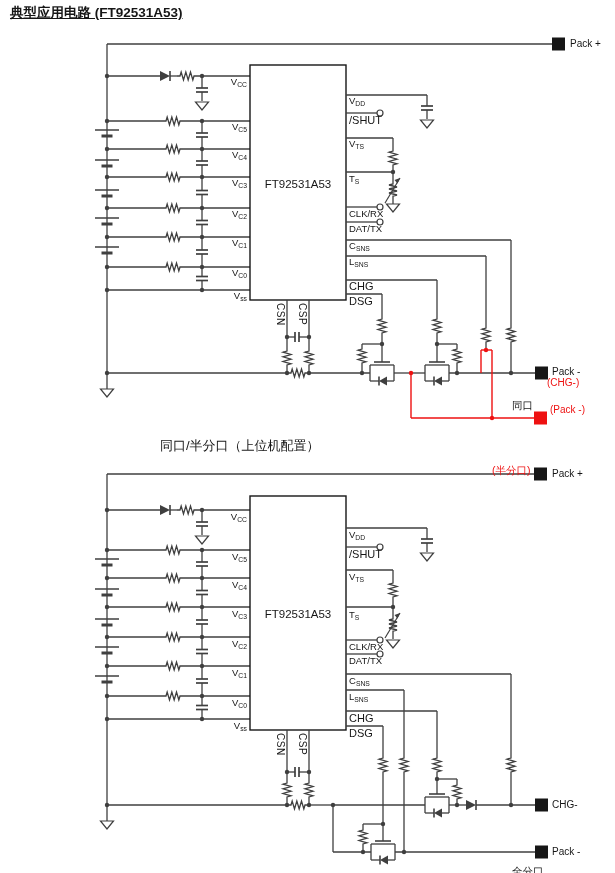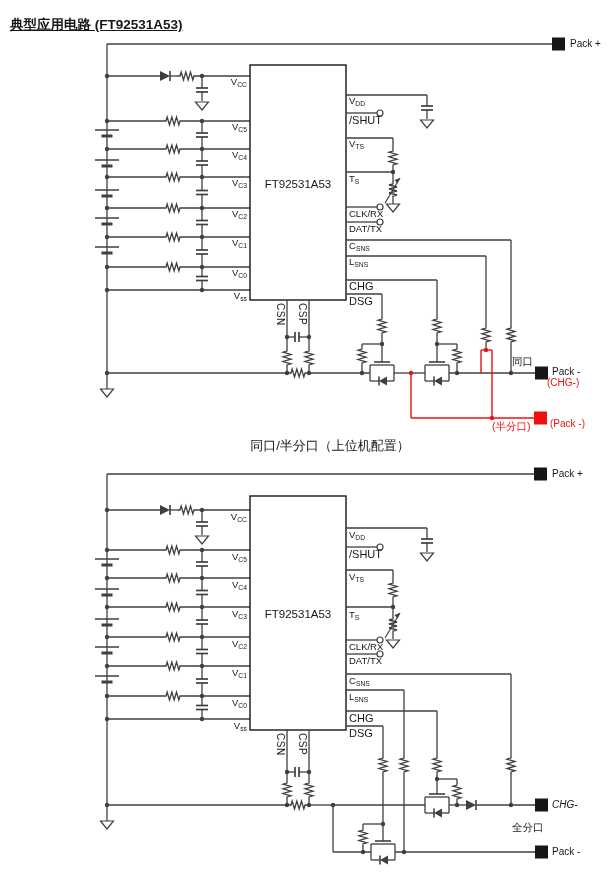--- a/index.html
+++ b/index.html
@@ -1,28 +1,28 @@
 <!DOCTYPE html>
 <html><head>
 <meta charset="utf-8">
 <style>
   html,body{margin:0;padding:0;background:#fff;}
   #stage{position:relative;width:615px;height:873px;background:#fff;overflow:hidden;
          font-family:"Liberation Sans","DejaVu Sans",sans-serif;}
   svg{position:absolute;left:0;top:0;}
   .lab{position:absolute;color:#161616;white-space:nowrap;line-height:1;}
   .title{font-size:13.5px;font-weight:bold;text-decoration:underline;}
-  .caption{font-size:13px;width:340px;text-align:center;}
+  .caption{font-size:13px;width:340px;}
   .pl{width:57px;text-align:right;font-size:9.5px;}
   .pr{font-size:9.5px;}
   .big{font-size:11px;}
   .rot{transform:rotate(90deg);transform-origin:0 0;font-size:10px;letter-spacing:.5px;}
   .icname{font-size:11.5px;width:96px;text-align:center;}
   .port{font-size:10px;}
-  .cjk{font-size:10.5px;}
+  .cjk{font-size:10.5px;margin-top:44px;}
   .tr{width:30px;text-align:right;}
   .red{color:#ee1111;}
   .sub{font-size:6.8px;vertical-align:-2px;}
 </style>
 </head>
 <body>
 
 <div id="stage">
   <svg id="schem" width="615" height="873">
       <g>
@@ -405,21 +405,21 @@
         <line x1="371" y1="852" x2="371" y2="860" stroke="#3f3f3f" stroke-width="1.3"></line>
         <line x1="395" y1="852" x2="395" y2="860" stroke="#3f3f3f" stroke-width="1.3"></line>
         <line x1="371" y1="860" x2="380" y2="860" stroke="#3f3f3f" stroke-width="1.3"></line>
         <line x1="388" y1="860" x2="395" y2="860" stroke="#3f3f3f" stroke-width="1.3"></line>
         <polygon points="388,855.5 388,864.5 380,860" fill="#3f3f3f"></polygon>
         <line x1="380" y1="855.5" x2="380" y2="864.5" stroke="#3f3f3f" stroke-width="1.6"></line>
         <line x1="395" y1="852" x2="535" y2="852" stroke="#3f3f3f" stroke-width="1.3"></line>
         <rect x="535" y="845.5" width="13" height="13" fill="#161616"></rect>
       </g>
     </svg>
-  <div class="lab title" style="left:10px;top:18px;">典型应用电路 (FT92531A53)</div>
+  <div class="lab title" style="left:10px;top:6px;">典型应用电路 (FT92531A53)</div>
   <div class="lab caption" style="left:160px;top:439px;">同口/半分口（上位机配置）</div>
   <div id="labels">
       <span class="lab pl" style="left: 190px; top: 77px;"><span>V</span><span class="sub">CC</span></span>
       <span class="lab pl" style="left: 190px; top: 122px;"><span>V</span><span class="sub">C5</span></span>
       <span class="lab pl" style="left: 190px; top: 150px;"><span>V</span><span class="sub">C4</span></span>
       <span class="lab pl" style="left: 190px; top: 178px;"><span>V</span><span class="sub">C3</span></span>
       <span class="lab pl" style="left: 190px; top: 209px;"><span>V</span><span class="sub">C2</span></span>
       <span class="lab pl" style="left: 190px; top: 238px;"><span>V</span><span class="sub">C1</span></span>
       <span class="lab pl" style="left: 190px; top: 268px;"><span>V</span><span class="sub">C0</span></span>
       <span class="lab pl" style="left: 190px; top: 291px;"><span>V</span><span class="sub">ss</span></span>
@@ -433,21 +433,21 @@
       <span class="lab pr" style="left: 349px; top: 257px;"><span>L</span><span class="sub">SNS</span></span>
       <span class="lab pr big" style="left: 349px; top: 281px;"><span>CHG</span><span class="sub"></span></span>
       <span class="lab pr big" style="left: 349px; top: 296px;"><span>DSG</span><span class="sub"></span></span>
       <span class="lab rot" style="left: 285px; top: 303px;"><span>CSN</span><span class="sub"></span></span>
       <span class="lab rot" style="left: 307px; top: 303px;"><span>CSP</span><span class="sub"></span></span>
       <span class="lab icname" style="left: 250px; top: 179px;">FT92531A53</span>
       <span class="lab port" style="left: 570px; top: 39px;">Pack +</span>
       <span class="lab cjk tr" style="left: 503px; top: 356px;">同口</span>
       <span class="lab port" style="left: 552px; top: 367px;">Pack -</span>
       <span class="lab port red" style="left: 547px; top: 378px;">(CHG-)</span>
-      <span class="lab port red" style="left: 550px; top: 419px;">(Pack -)</span>
+      <span class="lab port red" style="left: 550px; top: 405px;">(Pack -)</span>
       <span class="lab cjk red" style="left: 492px; top: 421px;">(半分口)</span>
       <span class="lab pl" style="left: 190px; top: 512px;"><span>V</span><span class="sub">CC</span></span>
       <span class="lab pl" style="left: 190px; top: 552px;"><span>V</span><span class="sub">C5</span></span>
       <span class="lab pl" style="left: 190px; top: 580px;"><span>V</span><span class="sub">C4</span></span>
       <span class="lab pl" style="left: 190px; top: 609px;"><span>V</span><span class="sub">C3</span></span>
       <span class="lab pl" style="left: 190px; top: 639px;"><span>V</span><span class="sub">C2</span></span>
       <span class="lab pl" style="left: 190px; top: 668px;"><span>V</span><span class="sub">C1</span></span>
       <span class="lab pl" style="left: 190px; top: 698px;"><span>V</span><span class="sub">C0</span></span>
       <span class="lab pl" style="left: 190px; top: 721px;"><span>V</span><span class="sub">ss</span></span>
       <span class="lab pr" style="left: 349px; top: 530px;"><span>V</span><span class="sub">DD</span></span>
@@ -457,17 +457,17 @@
       <span class="lab pr" style="left: 349px; top: 642px;"><span>CLK/RX</span><span class="sub"></span></span>
       <span class="lab pr" style="left: 349px; top: 656px;"><span>DAT/TX</span><span class="sub"></span></span>
       <span class="lab pr" style="left: 349px; top: 676px;"><span>C</span><span class="sub">SNS</span></span>
       <span class="lab pr" style="left: 349px; top: 692px;"><span>L</span><span class="sub">SNS</span></span>
       <span class="lab pr big" style="left: 349px; top: 713px;"><span>CHG</span><span class="sub"></span></span>
       <span class="lab pr big" style="left: 349px; top: 728px;"><span>DSG</span><span class="sub"></span></span>
       <span class="lab rot" style="left: 285px; top: 733px;"><span>CSN</span><span class="sub"></span></span>
       <span class="lab rot" style="left: 307px; top: 733px;"><span>CSP</span><span class="sub"></span></span>
       <span class="lab icname" style="left: 250px; top: 609px;">FT92531A53</span>
       <span class="lab port" style="left: 552px; top: 469px;">Pack +</span>
-      <span class="lab port" style="left: 552px; top: 800px; font-style: italic;">CHG-</span>
+      <span class="lab port" style="left: 552px; top: 800px;">CHG-</span>
       <span class="lab cjk" style="left: 512px; top: 823px; font-family: Liberation Serif, serif;">全分口</span>
       <span class="lab port" style="left: 552px; top: 847px;">Pack -</span>
     </div>
 </div>
 
 </body></html>

